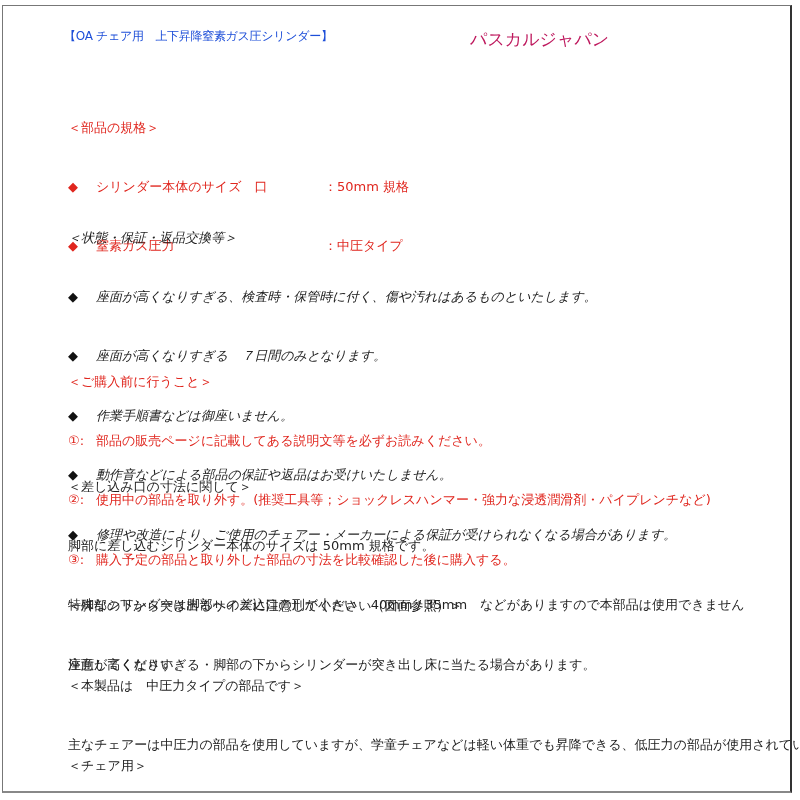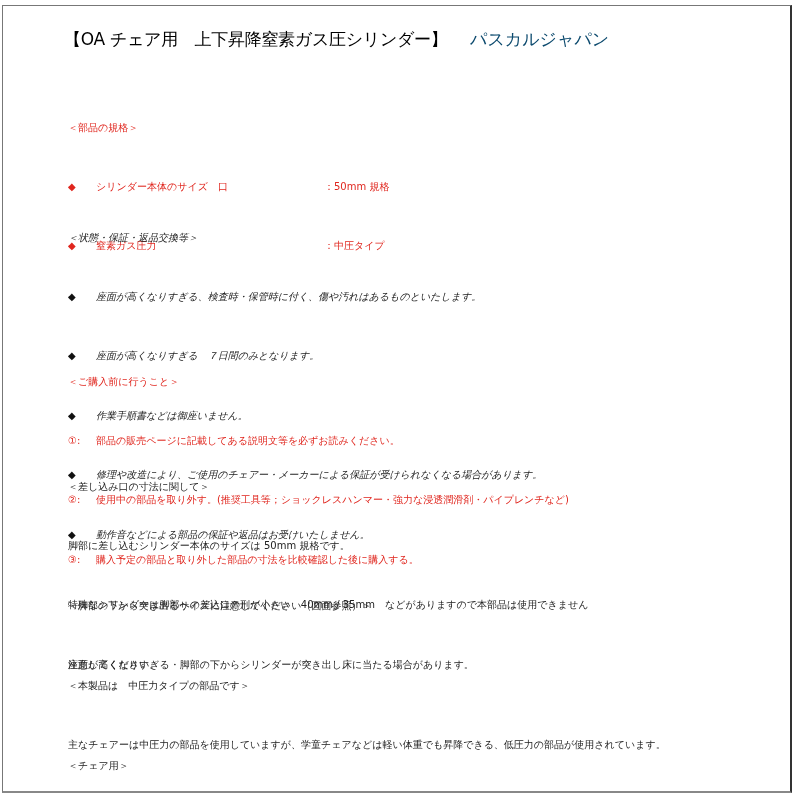--- a/index.html
+++ b/index.html
@@ -1,23 +1,23 @@
 <!DOCTYPE html>
 <html><head>
 <meta charset="utf-8">
 <style>
   html, body { margin: 0; padding: 0; background: #ffffff; }
   body { width: 800px; height: 800px; position: relative; overflow: hidden;
          font-family: "DejaVu Sans", "Liberation Sans", sans-serif; color: #222; }
   .frame { position: absolute; left: 2px; top: 5px; width: 790px; height: 788px;
            border-top: 1px solid #777; border-left: 1px solid #777;
            border-right: 2px solid #333; border-bottom: 2px solid #888; box-sizing: border-box; }
-  .title { position: absolute; left: 64px; top: 28px; font-size: 17px; color: #000000; white-space: pre; letter-spacing: -0.3px; }
-  .brand { position: absolute; left: 470px; top: 28px; font-size: 17px; color: #0c4a6e; }
-  .sec { position: absolute; left: 68px; font-size: 10px; line-height: 19.8px; white-space: pre; }
+  .title { position: absolute; left: 64px; top: 28px; font-size: 12px; color: #1d4ed8; white-space: pre; letter-spacing: -0.3px; }
+  .brand { position: absolute; left: 470px; top: 28px; font-size: 17px; color: #be185d; }
+  .sec { position: absolute; left: 68px; font-size: 13px; line-height: 19.8px; white-space: pre; }
   .red { color: #e0261e; }
   .blk { color: #222; }
   .line { display: block; height: 19.8px; }
   .bullet { display: inline-block; width: 28px; }
   .dia { color: #e0261e; }
   .diab { color: #111; }
 </style>
 </head>
 <body>
 
@@ -30,22 +30,22 @@
   <span class="line">＜部品の規格＞</span>
   <span class="line"><span class="bullet dia">◆</span><span style="display:inline-block;width:228px">シリンダー本体のサイズ　口</span><span>：50mm 規格</span></span>
   <span class="line"><span class="bullet dia">◆</span><span style="display:inline-block;width:228px">窒素ガス圧力</span><span>：中圧タイプ</span></span>
 </div>
 
 <div class="sec blk" style="top:188px;font-style:italic;">
   <span class="line">＜状態・保証・返品交換等＞</span>
   <span class="line"><span class="bullet diab">◆</span><span>座面が高くなりすぎる、検査時・保管時に付く、傷や汚れはあるものといたします。</span></span>
   <span class="line"><span class="bullet diab">◆</span><span>座面が高くなりすぎる　７日間のみとなります。</span></span>
   <span class="line"><span class="bullet diab">◆</span><span>作業手順書などは御座いません。</span></span>
+  <span class="line"><span class="bullet diab">◆</span><span>動作音などによる部品の保証や返品はお受けいたしません。</span></span>
   <span class="line"><span class="bullet diab">◆</span><span>修理や改造により、ご使用のチェアー・メーカーによる保証が受けられなくなる場合があります。</span></span>
-  <span class="line"><span class="bullet diab">◆</span><span>動作音などによる部品の保証や返品はお受けいたしません。</span></span>
 </div>
 
 <div class="sec red" style="top:332px;">
   <span class="line">＜ご購入前に行うこと＞</span>
   <span class="line"><span class="bullet">①:</span><span>部品の販売ページに記載してある説明文等を必ずお読みください。</span></span>
   <span class="line"><span class="bullet">②:</span><span>使用中の部品を取り外す。(推奨工具等；ショックレスハンマー・強力な浸透潤滑剤・パイプレンチなど)</span></span>
   <span class="line"><span class="bullet">③:</span><span>購入予定の部品と取り外した部品の寸法を比較確認した後に購入する。</span></span>
 </div>
 
 <div class="sec blk" style="top:437px;">

